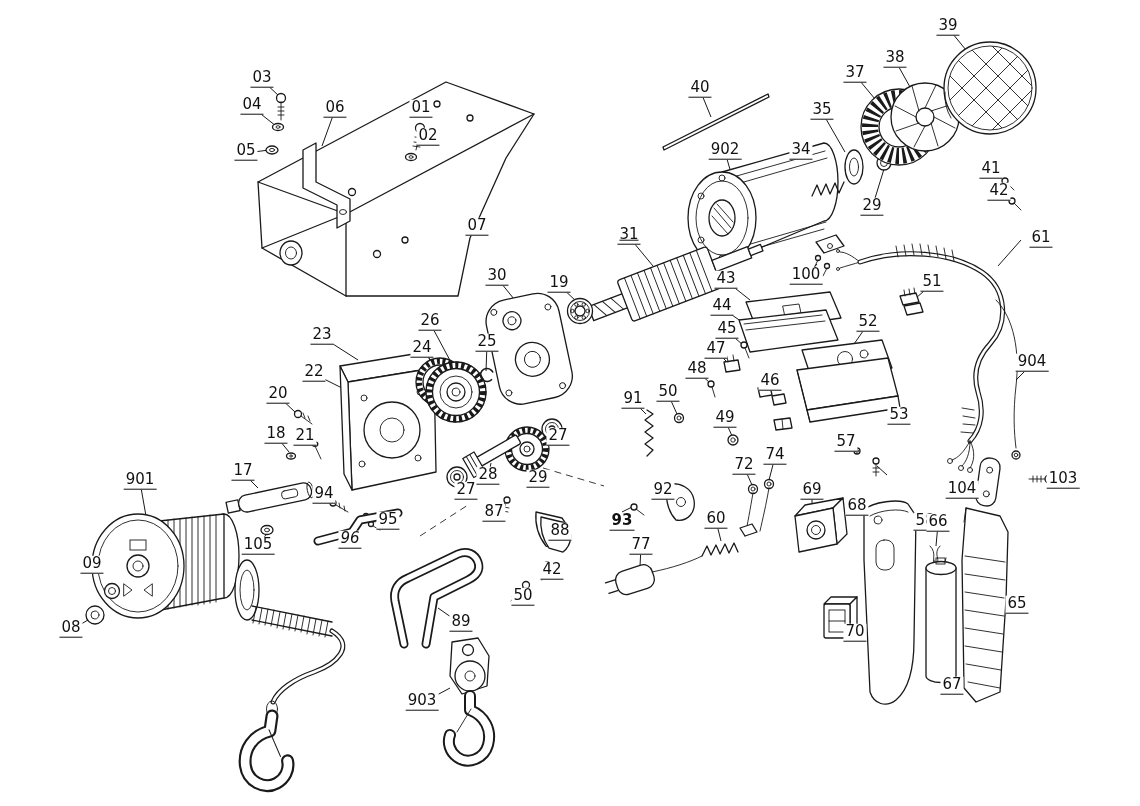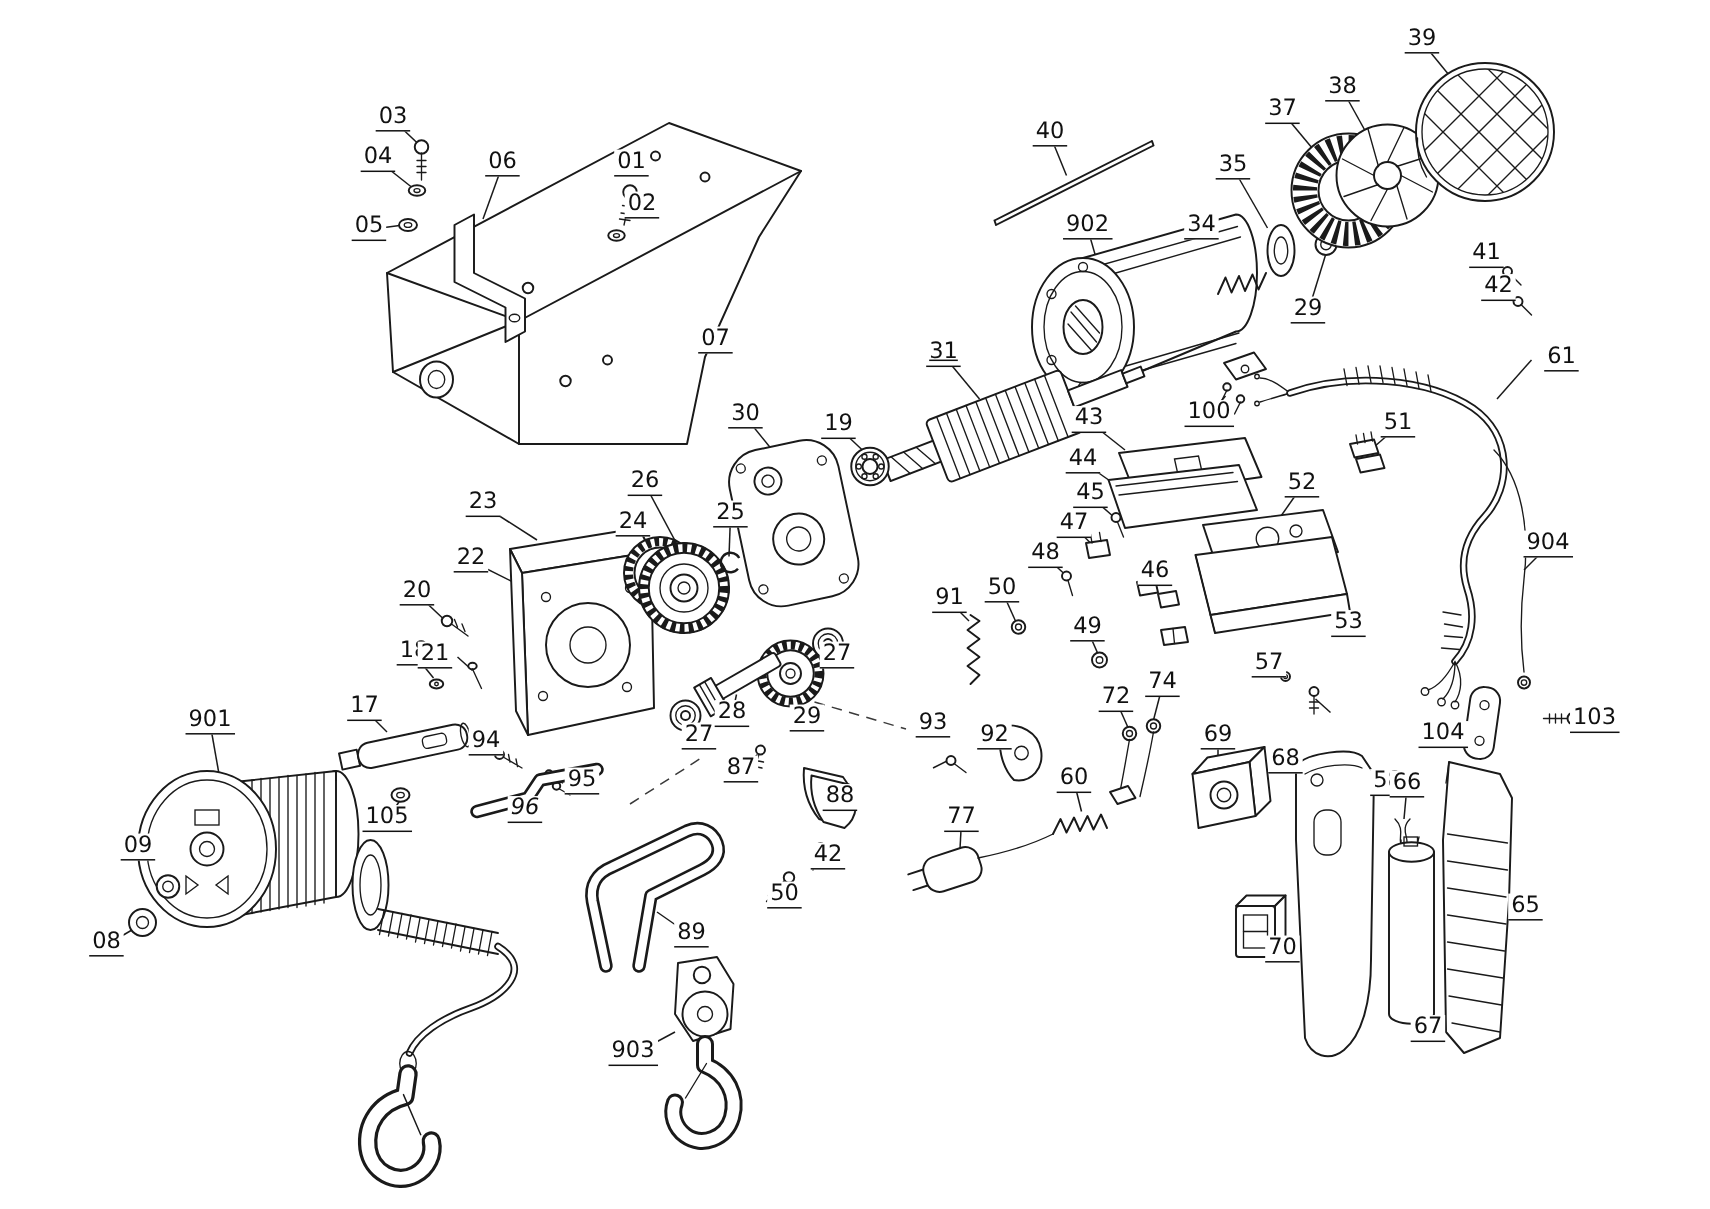--- a/index.html
+++ b/index.html
@@ -572,21 +572,21 @@
       <div class="part-label" style="left: 252px; top: 107px;">04</div>
       <div class="part-label" style="left: 246px; top: 153px;">05</div>
       <div class="part-label" style="left: 335px; top: 110px;">06</div>
       <div class="part-label" style="left: 477px; top: 228px;">07</div>
       <div class="part-label" style="left: 71px; top: 630px;">08</div>
       <div class="part-label" style="left: 92px; top: 566px;">09</div>
       <div class="part-label" style="left: 243px; top: 473px;">17</div>
       <div class="part-label" style="left: 276px; top: 436px;">18</div>
       <div class="part-label" style="left: 559px; top: 285px;">19</div>
       <div class="part-label" style="left: 278px; top: 396px;">20</div>
-      <div class="part-label" style="left: 290px; top: 438px;">21</div>
+      <div class="part-label" style="left: 305px; top: 438px;">21</div>
       <div class="part-label" style="left: 314px; top: 374px;">22</div>
       <div class="part-label" style="left: 322px; top: 337px;">23</div>
       <div class="part-label" style="left: 422px; top: 350px;">24</div>
       <div class="part-label" style="left: 487px; top: 344px;">25</div>
       <div class="part-label" style="left: 430px; top: 323px;">26</div>
       <div class="part-label" style="left: 558px; top: 438px;">27</div>
       <div class="part-label" style="left: 466px; top: 492px;">27</div>
       <div class="part-label" style="left: 488px; top: 477px;">28</div>
       <div class="part-label" style="left: 538px; top: 464px; margin-top: 16px;">29</div>
       <div class="part-label" style="left: 497px; top: 278px;">30</div>
@@ -614,21 +614,21 @@
       <div class="part-label" style="left: 899px; top: 417px;">53</div>
       <div class="part-label" style="left: 1032px; top: 364px;">904</div>
       <div class="part-label" style="left: 846px; top: 444px;">57</div>
       <div class="part-label" style="left: 925px; top: 475px; margin-top: 48px;">58</div>
       <div class="part-label" style="left: 633px; top: 401px;">91</div>
       <div class="part-label" style="left: 668px; top: 394px;">50</div>
       <div class="part-label" style="left: 725px; top: 420px;">49</div>
       <div class="part-label" style="left: 744px; top: 467px;">72</div>
       <div class="part-label" style="left: 775px; top: 457px;">74</div>
       <div class="part-label" style="left: 663px; top: 492px;">92</div>
-      <div class="part-label" style="left: 622px; top: 484px;">93</div>
+      <div class="part-label" style="left: 622px; top: 523px; font-weight: bold;">93</div>
       <div class="part-label" style="left: 812px; top: 492px;">69</div>
       <div class="part-label" style="left: 857px; top: 508px;">68</div>
       <div class="part-label" style="left: 938px; top: 524px;">66</div>
       <div class="part-label" style="left: 952px; top: 687px;">67</div>
       <div class="part-label" style="left: 1017px; top: 606px;">65</div>
       <div class="part-label" style="left: 962px; top: 491px;">104</div>
       <div class="part-label" style="left: 1063px; top: 481px;">103</div>
       <div class="part-label" style="left: 716px; top: 521px;">60</div>
       <div class="part-label" style="left: 641px; top: 547px;">77</div>
       <div class="part-label" style="left: 855px; top: 634px;">70</div>

